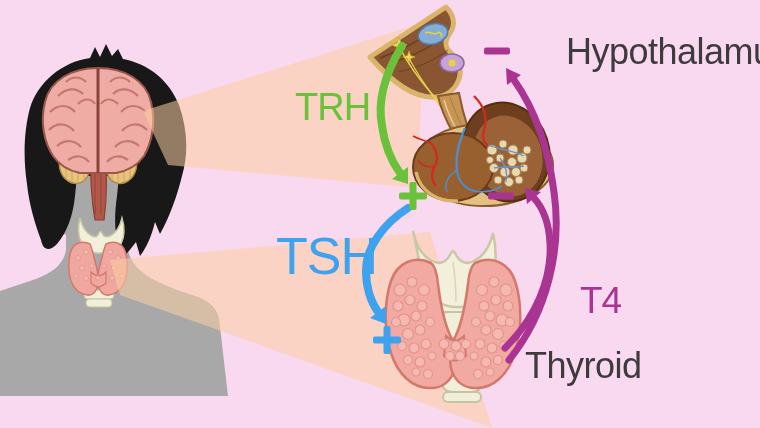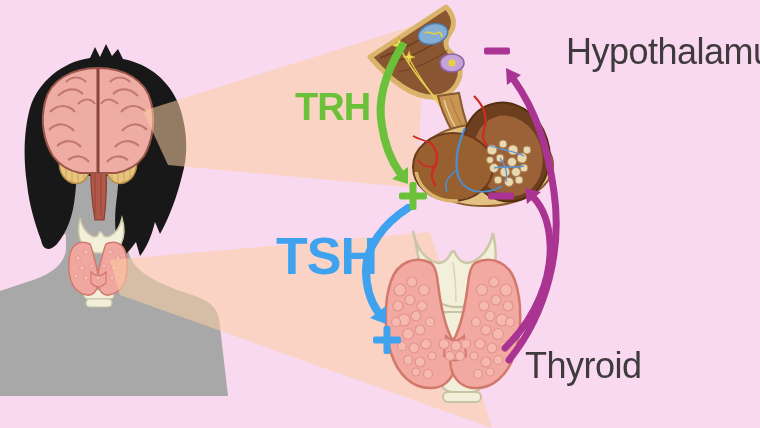--- a/index.html
+++ b/index.html
@@ -3,21 +3,21 @@
 <meta charset="utf-8">
 <style>
   html,body{margin:0;padding:0;background:#e9e9e9;}
   #stage{
     position:relative;width:760px;height:428px;overflow:hidden;
     background:#f9d9f0;font-family:"Liberation Sans",sans-serif;
   }
   #art{position:absolute;left:0;top:0;}
   .lbl{position:absolute;white-space:nowrap;line-height:1;color:#3f3a3e;letter-spacing:-0.5px;}
   .lbl.big{font-size:36px;font-weight:400;}
-  .lbl.hormone{font-weight:700;letter-spacing:-1px;}
+  .lbl.hormone{font-weight:400;letter-spacing:-1px;}
   #lbl-hypothalamus{left:566px;top:34px;}
   #lbl-pituitary{left:597px;top:134px;}
   #lbl-thyroid{left:525px;top:348px;}
   #lbl-trh{left:295px;top:88px;font-size:38px;color:#6cc13a;}
   #lbl-tsh{left:276px;top:230px;font-size:52px;color:#3ea2ef;}
   #lbl-t3{left:585px;top:222px;font-size:37px;color:#aa3492;}
   #lbl-t4{left:580px;top:282px;font-size:37px;color:#aa3492;}
 </style>
 </head>
 <body>
@@ -285,13 +285,14 @@
     </g>
     <rect x="484" y="47.5" width="26" height="7" rx="2" fill="#aa3492"></rect>
     <rect x="488" y="192.5" width="26" height="7" rx="2" fill="#aa3492"></rect>
   </g>
 </svg>
 
   <div class="lbl big" id="lbl-hypothalamus">Hypothalamus</div>
   <div class="lbl big" id="lbl-thyroid">Thyroid</div>
   <div class="lbl hormone" id="lbl-trh">TRH</div>
   <div class="lbl hormone" id="lbl-tsh">TSH</div>
+  <div class="lbl hormone" id="lbl-t4">T4</div>
 </div>
 
 </body></html>

